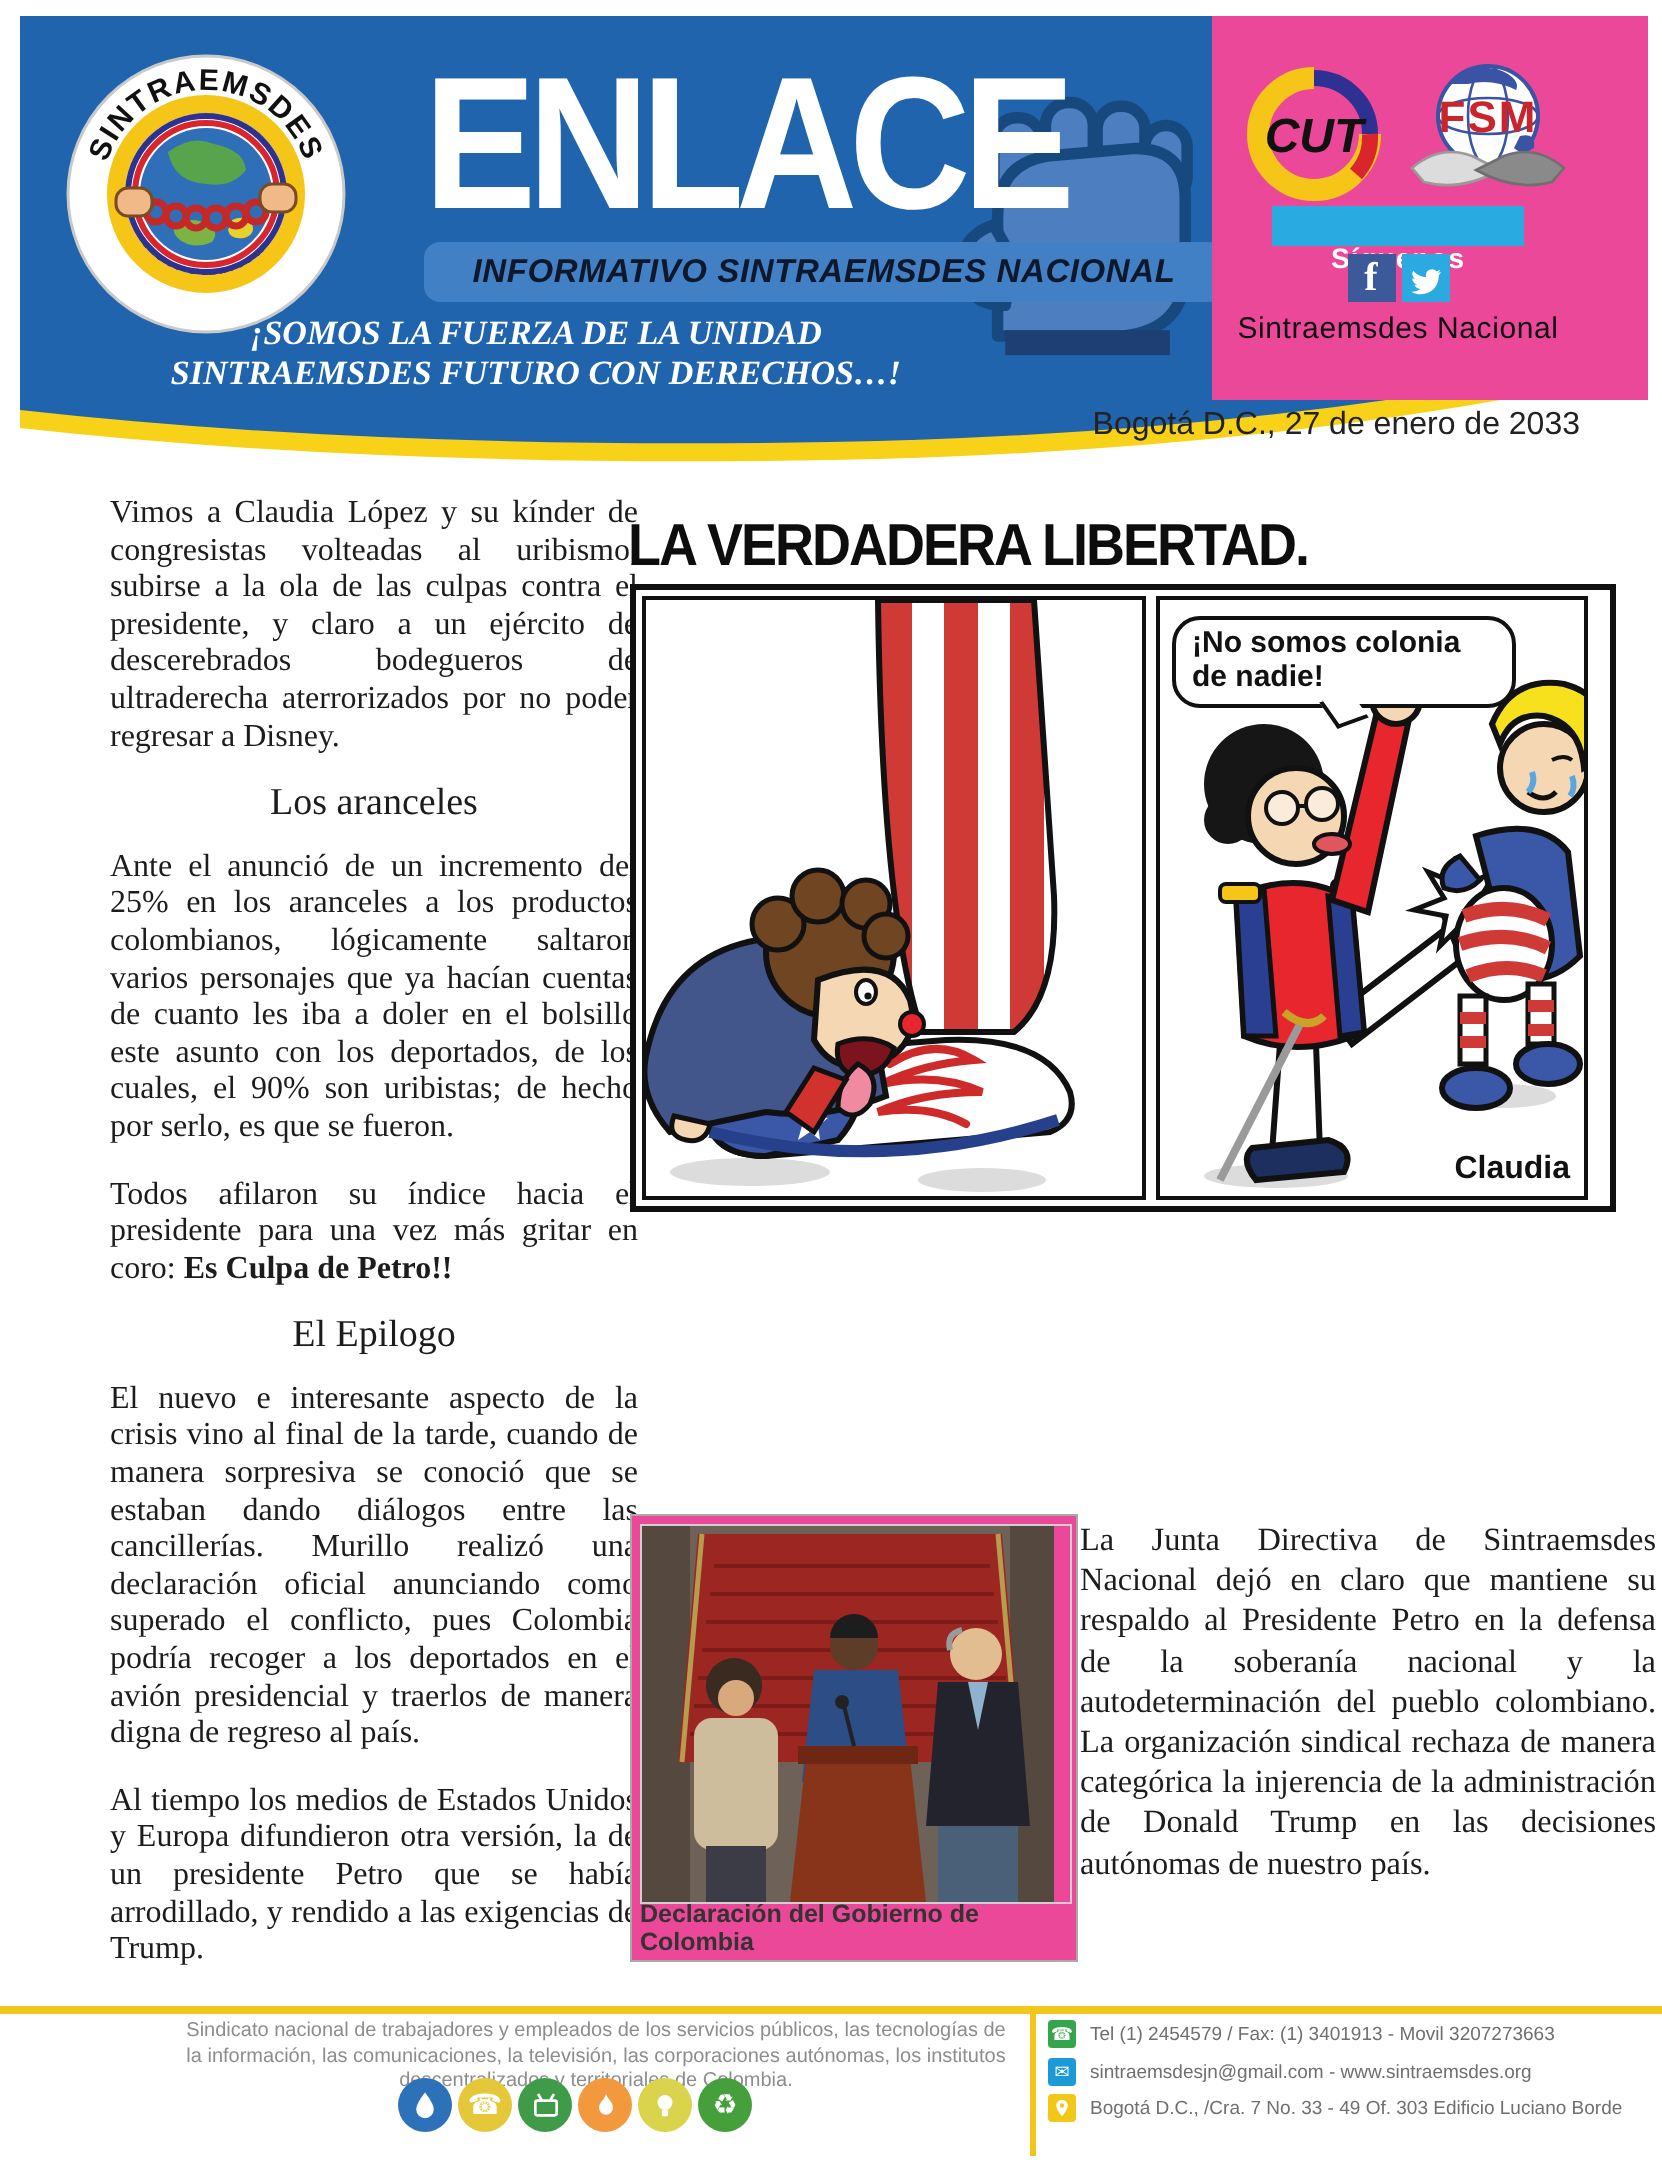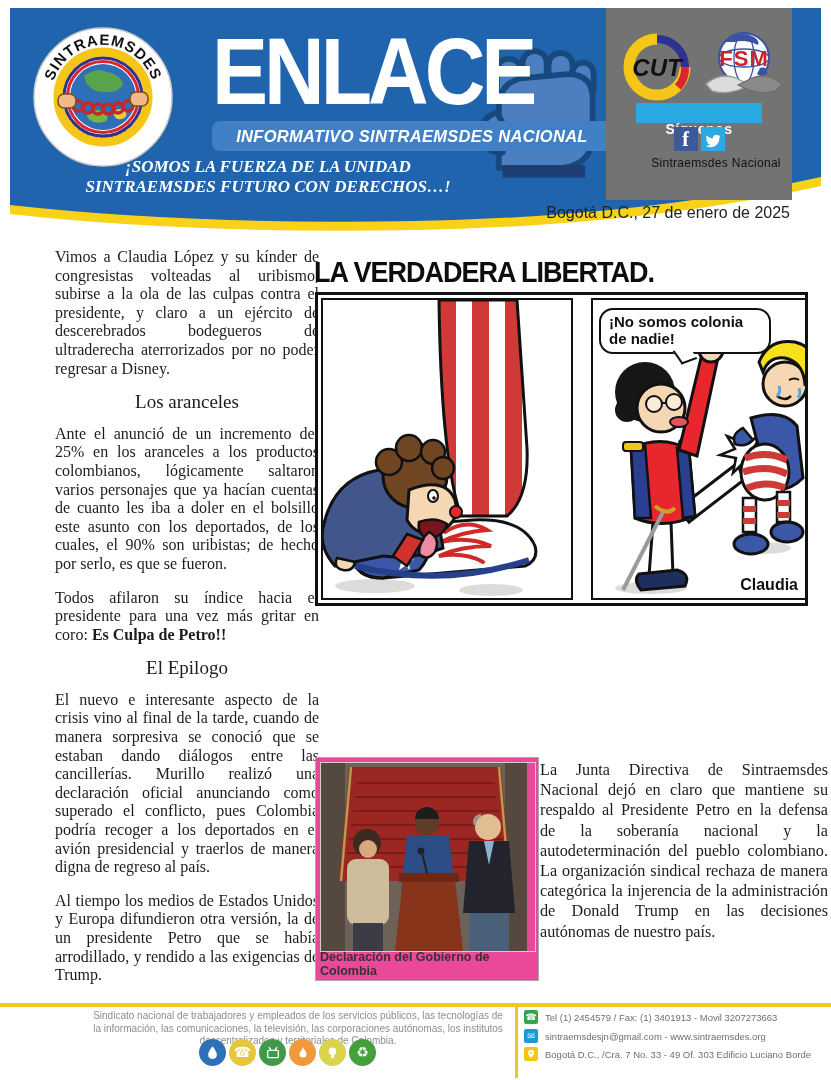--- a/index.html
+++ b/index.html
@@ -9,54 +9,54 @@
 
   
   .hdr-svg{left:0;top:0;}
   .logo-wrap{left:32px;top:26px;width:142px;height:142px;}
   .title{left:212px;top:18px;width:400px;font-family:"Liberation Sans",sans-serif;
          font-weight:bold;font-size:84px;letter-spacing:-4px;color:#fff;
          transform:scaleY(1.12);transform-origin:top left;white-space:nowrap;}
   .subtitle-bar{left:212px;top:121px;width:400px;height:30px;background:#4180c4;border-radius:8px;
          display:flex;align-items:center;justify-content:center;}
   .subtitle-bar span{font-family:"Liberation Sans",sans-serif;font-weight:bold;font-style:italic;
-         font-size:16.5px;color:#ffffff;letter-spacing:.3px;white-space:nowrap;}
+         font-size:16.5px;color:#0f172a;letter-spacing:.3px;white-space:nowrap;}
   .slogan{left:28px;top:157px;width:480px;text-align:center;color:#fff;
          font-family:Liberation Serif, serif;font-weight:bold;font-style:italic;
          font-size:17px;line-height:20px;}
   .fist{left:472px;top:22px;width:134px;height:158px;}
-  .white-box{left:606px;top:8px;width:186px;height:192px;background:#737373;}
+  .white-box{left:606px;top:8px;width:218px;height:192px;background:#ec4899;}
   .cut-logo{left:12px;top:24px;width:78px;height:72px;}
   .fsm-logo{left:94px;top:20px;width:88px;height:78px;}
   .follow-bar{left:30px;top:95px;width:126px;height:20px;background:#29abe2;display:flex;
          align-items:center;justify-content:center;}
   .follow-bar span{color:#fff;font-family:"Liberation Sans",sans-serif;font-weight:bold;
          font-size:14px;letter-spacing:.5px;margin-top:31px;}
   .soc-row{left:0;top:119px;width:186px;display:flex;justify-content:center;gap:3px;}
   .soc{width:24px;height:24px;display:flex;align-items:center;justify-content:center;}
   .fb{background:#3c5a99;color:#fff;font-family:"Liberation Serif",serif;font-weight:bold;
       font-size:20px;line-height:22px;}
   .tw{background:#2baae2;}
   .account{left:0;top:148px;width:186px;text-align:center;font-family:"Liberation Sans",sans-serif;
-      font-size:12px;color:#111;letter-spacing:.3px;padding-left:17px;}
+      font-size:15px;color:#111;letter-spacing:.3px;}
   .date{left:500px;top:204px;width:290px;text-align:right;font-family:"Liberation Sans",sans-serif;
       font-size:16px;color:#222;}
 
   
   .left-col{left:55px;top:248px;width:264px;font-size:16px;line-height:18.6px;text-align:justify;}
   .left-col p{margin:0 0 15px 0;}
   .left-col h3{margin:2px 0 13px 0;text-align:center;font-size:19px;font-weight:normal;}
   .bold{font-weight:bold;}
 
   
   .headline{left:314px;top:256px;font-family:"Liberation Sans",sans-serif;font-weight:bold;
       font-size:27px;letter-spacing:-1px;color:#0d0d0d;transform:scaleY(1.1);transform-origin:top left;
       white-space:nowrap;}
   .cartoon{left:315px;top:292px;width:481px;border:3px solid #111;background:#fff;padding:3px;
-      display:flex;gap:18px;}
+      display:flex;gap:5px;}
   .panel{border:2.5px solid #111;background:#fff;position:relative;height:298px;}
   .p1{width:248px;} .p2{width:212px;}
   .bubble{position:absolute;left:6px;top:8px;width:152px;background:#fff;border:2.5px solid #111;
       border-radius:14px;padding:3px 8px 5px 8px;font-family:"Liberation Sans",sans-serif;
       font-weight:bold;font-size:15px;line-height:17px;color:#111;z-index:2;}
   .bubble::after{content:"";position:absolute;left:76px;bottom:-11px;width:14px;height:14px;
       background:#fff;border-right:2.5px solid #111;border-bottom:2.5px solid #111;
       transform:rotate(55deg) skewX(-15deg);}
   .signature{position:absolute;right:7px;bottom:4px;font-family:"Liberation Sans",sans-serif;
       font-size:16px;font-weight:bold;color:#111;}
@@ -178,21 +178,21 @@
       </div>
       <div class="soc tw">
         <svg viewBox="0 0 24 24" width="18" height="18" fill="#fff">
           <path d="M22,8c-.7.3-1.4.5-2.2.6.8-.5,1.4-1.2,1.7-2.1-.8.5-1.6.8-2.5,1C18.3,6.7,17.2,6.2,16,6.2c-2.3,0-4.1,1.9-4.1,4.2,0,.3,0,.6.1.9C8.5,11.2,5.5,9.6,3.5,7.1,3.1,7.7,2.9,8.4,2.9,9.2c0,1.5.7,2.7,1.9,3.5-.7,0-1.3-.2-1.9-.5v.1c0,2,1.4,3.7,3.3,4.1-.3.1-.7.1-1.1.1-.3,0-.5,0-.8-.1.5,1.7,2.1,2.9,3.9,2.9-1.4,1.1-3.2,1.8-5.2,1.8-.3,0-.7,0-1-.1,1.9,1.2,4.1,1.9,6.5,1.9,7.8,0,12-6.4,12-12v-.5C20.8,9.8,21.5,9,22,8Z"></path>
         </svg>
       </div>
     </div>
     <div class="abs account">Sintraemsdes Nacional</div>
   </div>
 
-  <div class="abs date">Bogotá D.C., 27 de enero de 2025</div>
+  <div class="abs date">Bogotá D.C., 27 de enero de 2033</div>
 
   <div class="abs left-col">
     <p>Vimos a Claudia López y su kínder de congresistas volteadas al uribismo, subirse a la ola de las culpas contra el presidente, y claro a un ejército de descerebrados bodegueros de ultraderecha aterrorizados por no poder regresar a Disney.</p>
     <h3>Los aranceles</h3>
     <p>Ante el anunció de un incremento del 25% en los aranceles a los productos colombianos,  lógicamente saltaron varios personajes que ya hacían cuentas de cuanto les iba a doler en el bolsillo este asunto con los deportados, de los cuales, el 90% son uribistas; de hecho por serlo, es que se fueron.</p>
     <p><span>Todos afilaron su índice hacia el presidente para una vez más gritar en coro: </span><span class="bold">Es Culpa de Petro!!</span></p>
     <h3>El Epilogo</h3>
     <p>El nuevo e interesante aspecto de la crisis vino al final de la tarde, cuando de manera sorpresiva se conoció que se estaban dando diálogos entre las cancillerías. Murillo realizó una declaración oficial anunciando como superado el conflicto, pues Colombia podría recoger a los deportados en el avión presidencial y traerlos de manera digna de regreso al país.</p>
     <p>Al tiempo los medios de Estados Unidos y Europa difundieron otra versión, la de un presidente Petro que se había arrodillado, y rendido a las exigencias de Trump.</p>
   </div>

